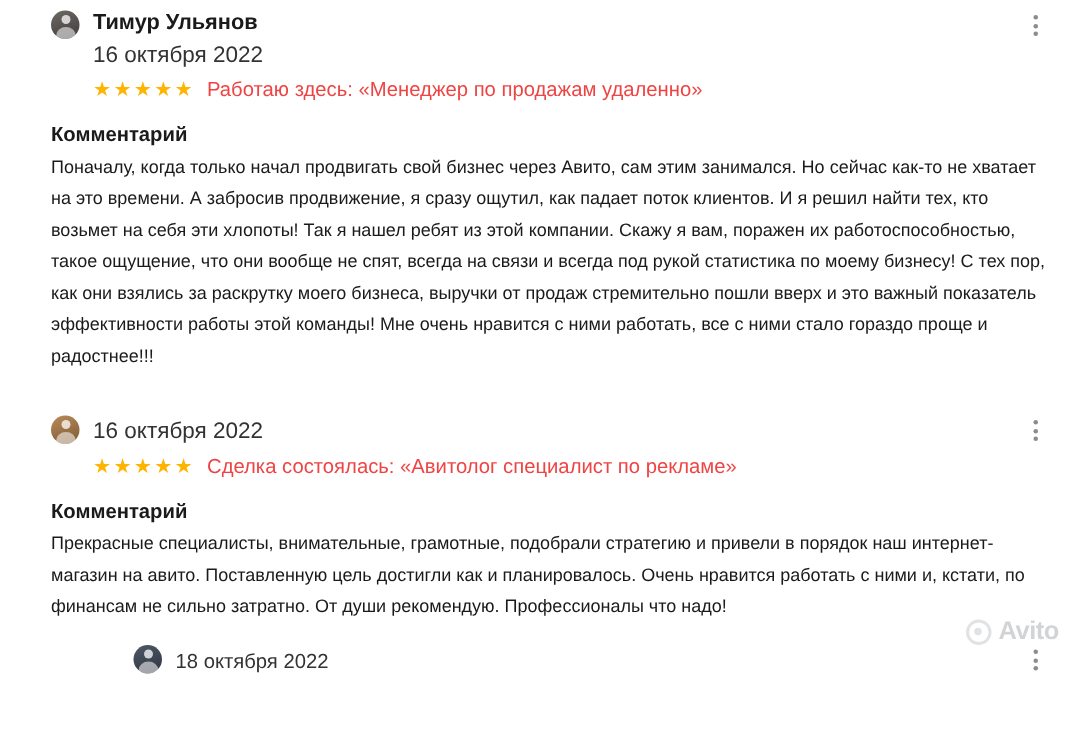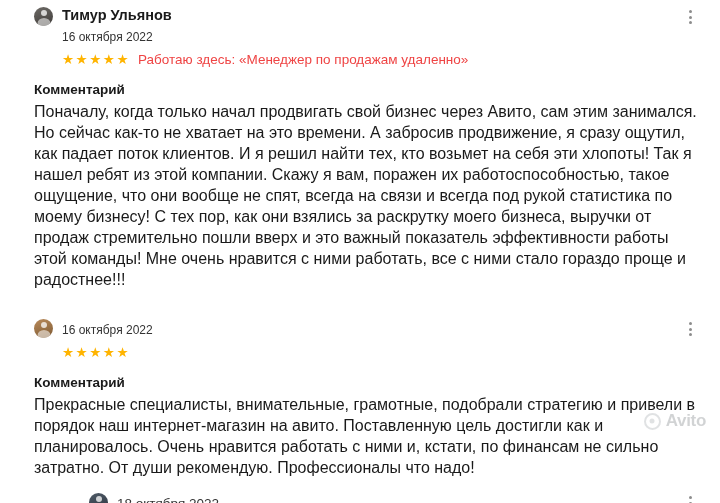--- a/index.html
+++ b/index.html
@@ -58,21 +58,21 @@
     border-radius:50%;
     background: rgba(255,255,255,0.75);
   }
   .author {
     font-size: 14.5px;
     font-weight: bold;
     color: #1a1a1a;
     line-height: 19px;
   }
   .date {
-    font-size: 12px;
+    font-size: 15px;
     color: #333;
     margin: 3px 0 0 0;
     line-height: 18px;
   }
   .rating-row {
     display: flex;
     align-items: center;
     margin-top: 5px;
     line-height: 18px;
   }
@@ -86,21 +86,21 @@
   .deal-text {
     font-size: 13.5px;
     color: #ef4444;
   }
   .com-title {
     font-size: 13.5px;
     font-weight: bold;
     margin-top: 13px;
   }
   .com-body {
-    font-size: 16px;
+    font-size: 12px;
     line-height: 21px;
     margin-top: 4px;
     color: #1a1a1a;
     text-align: left;
   }
   .kebab {
     position: absolute;
     right: 0;
     top: 8px;
     width: 16px;
@@ -188,20 +188,21 @@
       <i></i>
         <i></i>
         <i></i>
     </div>
     <div class="rev-head">
       <div class="avatar a2"></div>
       <div>
         <div class="date">16 октября 2022</div>
         <div class="rating-row">
           <span class="stars">★★★★★</span>
+          <span class="deal-text">Сделка состоялась: «Авитолог специалист по рекламе»</span>
         </div>
       </div>
     </div>
     <div class="com-title">Комментарий</div>
     <div class="com-body">Прекрасные специалисты, внимательные, грамотные, подобрали стратегию и привели в порядок наш интернет-магазин на авито. Поставленную цель достигли как и планировалось. Очень нравится работать с ними и, кстати, по финансам не сильно затратно. От души рекомендую. Профессионалы что надо!</div>
 
     <div class="reply">
       <div class="kebab" style="top:2px;">
         <i></i>
           <i></i>

